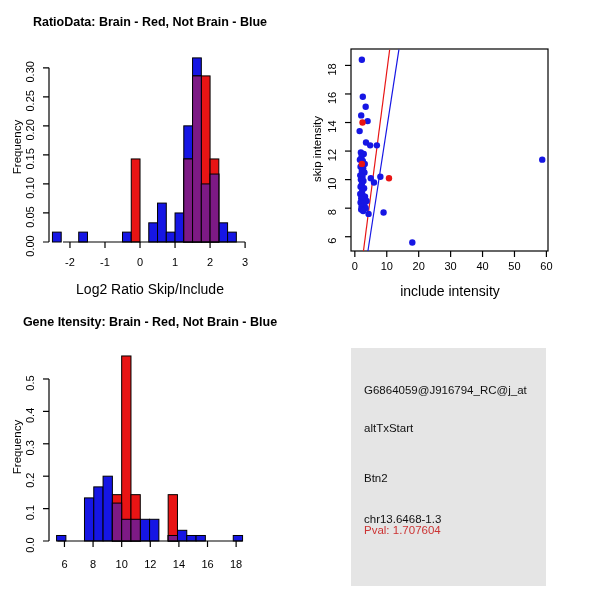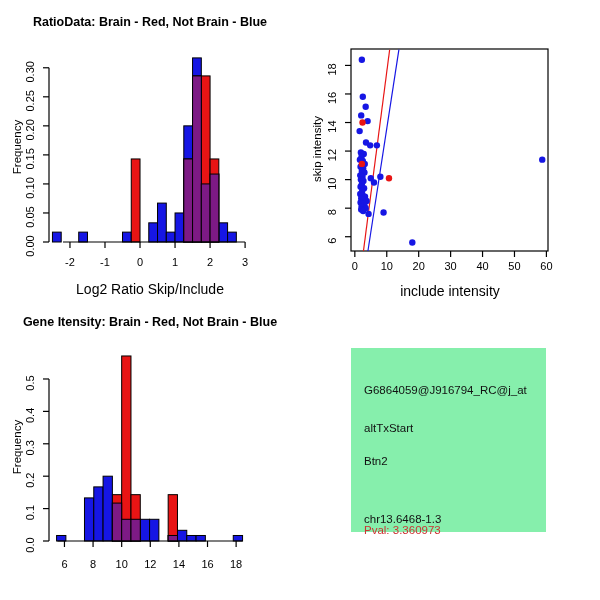--- a/index.html
+++ b/index.html
@@ -1,17 +1,17 @@
 <!DOCTYPE html>
 <html><head>
 <meta charset="utf-8">
 <style>
   html,body{margin:0;padding:0;background:#ffffff;}
   #stage{position:relative;width:600px;height:600px;background:#ffffff;overflow:hidden;
-         font-family:"Liberation Sans","DejaVu Sans",sans-serif;}
+         font-family:"Liberation Sans","DejaVu Sans",sans-serif;border-radius:13px;}
   .panel{position:absolute;width:300px;height:300px;}
   .panel svg{position:absolute;left:0;top:0;}
   .chart-title{position:absolute;left:0;top:15px;width:300px;text-align:center;
                font-size:12.5px;font-weight:bold;color:#000;letter-spacing:0px;white-space:nowrap;}
   .x-label{position:absolute;left:0;width:300px;text-align:center;font-size:14px;color:#000;}
   .y-label{position:absolute;width:200px;text-align:center;font-size:11.5px;color:#000;
            transform:rotate(-90deg);}
   .info-box{position:absolute;}
   .info-line{position:absolute;font-size:11.5px;color:#111;white-space:nowrap;}
 </style>
@@ -217,22 +217,22 @@
         <text x="34" y="147.78745644599303" font-size="11px" fill="#000" text-anchor="middle" font-family="&quot;Liberation Sans&quot;,&quot;DejaVu Sans&quot;,sans-serif" transform="rotate(-90 34 147.78745644599303)">0.3</text>
         <line x1="49" y1="111.38327526132403" x2="43" y2="111.38327526132403" stroke="#000000" stroke-width="1.2"></line>
         <text x="34" y="115.38327526132403" font-size="11px" fill="#000" text-anchor="middle" font-family="&quot;Liberation Sans&quot;,&quot;DejaVu Sans&quot;,sans-serif" transform="rotate(-90 34 115.38327526132403)">0.4</text>
         <line x1="49" y1="78.97909407665503" x2="43" y2="78.97909407665503" stroke="#000000" stroke-width="1.2"></line>
         <text x="34" y="82.97909407665503" font-size="11px" fill="#000" text-anchor="middle" font-family="&quot;Liberation Sans&quot;,&quot;DejaVu Sans&quot;,sans-serif" transform="rotate(-90 34 82.97909407665503)">0.5</text>
       </svg>
     <div class="y-label" style="left:-83px;top:141px;">Frequency</div>
   </div>
 
   <div class="panel" style="left:300px;top:300px;">
-    <div class="info-box" id="info-box" style="left: 51px; top: 48px; width: 195px; height: 184px; background: #86efac;">
+    <div class="info-box" id="info-box" style="left: 51px; top: 48px; width: 195px; height: 238px; background: #e5e5e5;">
       <div class="info-line" style="left:13px;top:36px;">G6864059@J916794_RC@j_at</div>
       <div class="info-line" style="left:13px;top:74px;">altTxStart</div>
-      <div class="info-line" style="left:13px;top:107px;">Btn2</div>
+      <div class="info-line" style="left:13px;top:124px;">Btn2</div>
       <div class="info-line" style="left:13px;top:149px;margin-top:16px;">chr13.6468-1.3</div>
-      <div class="info-line" id="pval-line" style="left: 13px; top: 176px; color: rgb(204, 51, 51);">Pval: 3.360973</div>
+      <div class="info-line" id="pval-line" style="left: 13px; top: 176px; color: rgb(204, 51, 51);">Pval: 1.707604</div>
     </div>
   </div>
 
 </div>
 
 </body></html>

